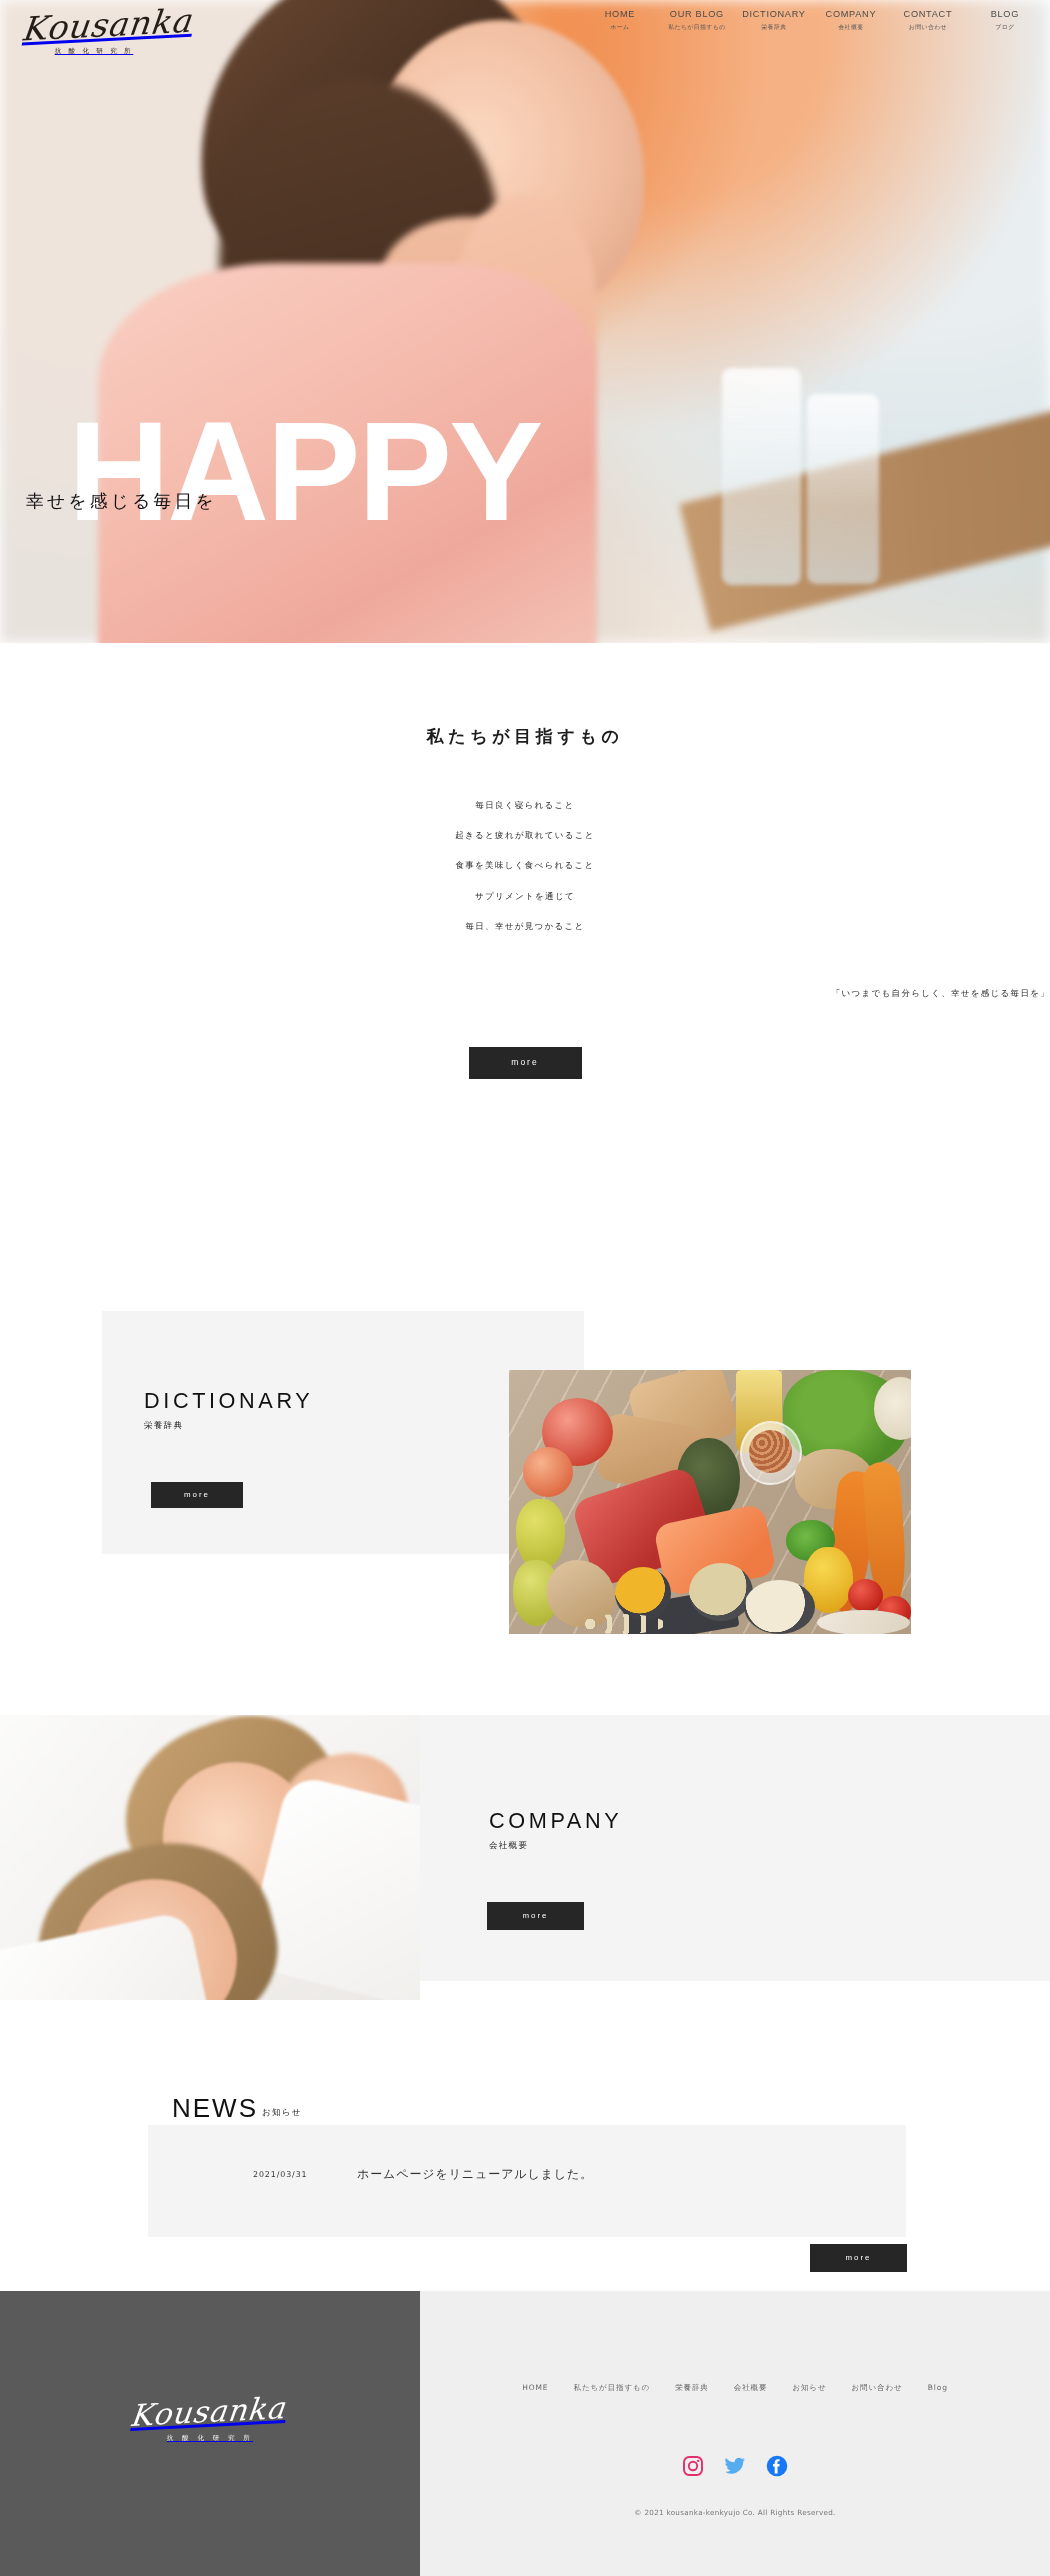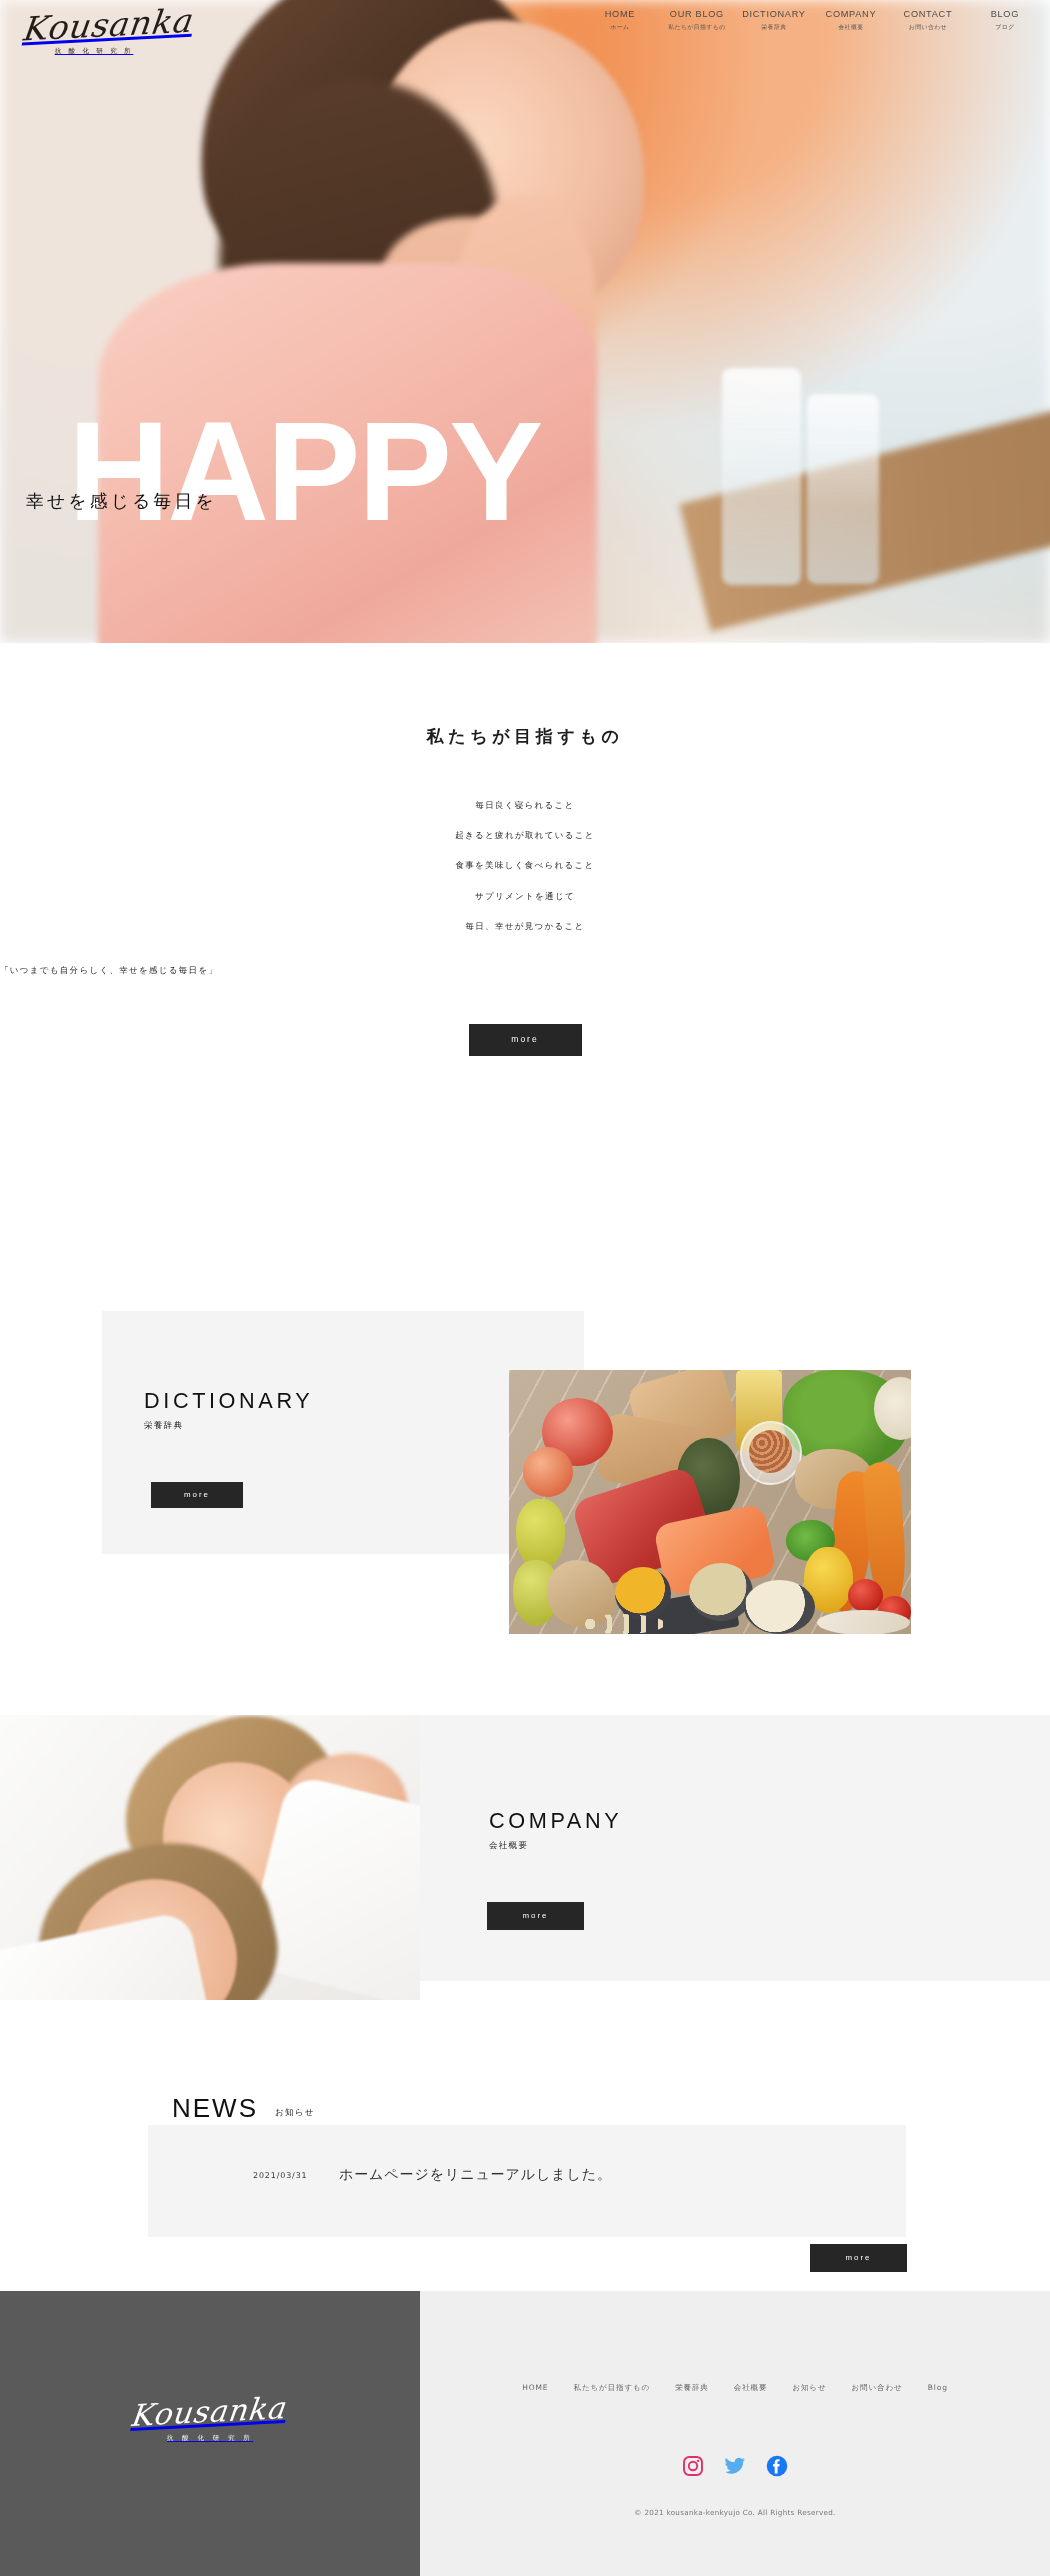--- a/index.html
+++ b/index.html
@@ -159,21 +159,21 @@
     font-size: 8.5px; letter-spacing: 1.3px; color: #2b2b2b;
     line-height: 1.0; margin-bottom: 21.7px;
   }
   .goal-para { margin-top: 41px; text-align: center; }
   .goal-para p {
     font-family: "DejaVu Sans", sans-serif;
     font-size: 8.5px; letter-spacing: 1.3px; color: #2b2b2b;
     margin-bottom: 18.4px;
   }
   .goal-quote {
-    margin-top: 35px; text-align: left;
+    margin-top: 58px; text-align: right;
     font-family: "DejaVu Sans", sans-serif;
     font-size: 8.5px; letter-spacing: 1.3px; color: #2b2b2b;
   }
   .btn-more {
     display: inline-block; background: #262626; color: #ffffff;
     font-family: "Liberation Sans", sans-serif;
     font-size: 8.5px; letter-spacing: 2px; text-align: center;
     text-decoration: none; cursor: pointer;
   }
   .goal-btnwrap { margin-top: 47px; text-align: center; }
@@ -254,38 +254,38 @@
   .cp-faceM { position: absolute; left: 72px; top: 164px; width: 164px; height: 158px; background: radial-gradient(ellipse at 44% 42%, #f8d4bd, #ecb492 72%, #dc9f7e 100%); border-radius: 50% 52% 48% 50%; transform: rotate(-18deg); filter: blur(1.3px); }
   .cp-shirt { position: absolute; left: -19.7px; top: 217px; width: 223px; height: 131px; background: linear-gradient(140deg,#ffffff,#f0eeeb); border-radius: 29px; transform: rotate(-12deg); filter: blur(1.3px); }
   .cp-shirt2 { position: absolute; left: 263px; top: 79px; width: 197px; height: 197px; background: linear-gradient(140deg,#ffffff,#f1efec); border-radius: 33px; transform: rotate(14deg); filter: blur(1.3px); }
   .cp-arm { position: absolute; left: 282px; top: 39px; width: 125px; height: 105px; background: radial-gradient(ellipse at 40% 40%, #f7cfb4, #e9b08f 82%); border-radius: 48% 52% 46% 54%; transform: rotate(-16deg); filter: blur(2px); }
   .comp-head { position: absolute; left: 489px; top: 113px; }
   .comp-btn { position: absolute; left: 487px; top: 207px; }
   .comp-btn .btn-more { width: 97px; line-height: 27.6px; font-size: 7.9px; }
 
   
   .news { position: absolute; left: 0; top: 2048px; width: 1050px; height: 226px; background: #ffffff; }
-  .news-head { position: absolute; left: 172px; top: 45px; display: flex; align-items: flex-end; gap: 17px; }
+  .news-head { position: absolute; left: 172px; top: 45px; display: flex; align-items: flex-end; gap: 4px; }
   .news-en {
     font-family: "Liberation Sans", sans-serif;
     font-weight: 300; font-size: 26px; letter-spacing: 2px; color: #111;
   }
   .news-jp {
     font-family: "DejaVu Sans", sans-serif;
     font-size: 8.5px; letter-spacing: 1.3px; color: #222; padding-bottom: 4.6px;
   }
   .news-band { position: absolute; left: 148px; top: 77px; width: 758px; height: 112px; background: #f4f4f4; }
   .news-row { position: absolute; left: 105px; top: 41px; display: flex; align-items: center; gap: 31.5px; }
   .news-date {
     font-family: "DejaVu Sans", sans-serif;
     font-size: 7.9px; letter-spacing: 0.9px; color: #333;
   }
   .news-text {
     font-family: "DejaVu Sans", sans-serif;
-    font-size: 14px; letter-spacing: 0.9px; color: #333;
+    font-size: 12px; letter-spacing: 0.9px; color: #333; margin-left: 18px;
   }
   .news-btn { position: absolute; right: 143px; top: 196px; }
   .news-btn .btn-more { width: 97px; line-height: 27.6px; font-size: 7.9px; }
 
   
   .footer { position: absolute; left: 0; top: 2291px; width: 1050px; height: 285px; }
   .f-left { position: absolute; left: 0; top: 0; width: 420px; height: 285px; background: #5a5a5a; }
   .f-logo { position: absolute; left: 0; top: 106px; width: 420px; text-align: center; }
   .f-logo-script {
     font-family: "DejaVu Serif", serif; font-style: italic;

